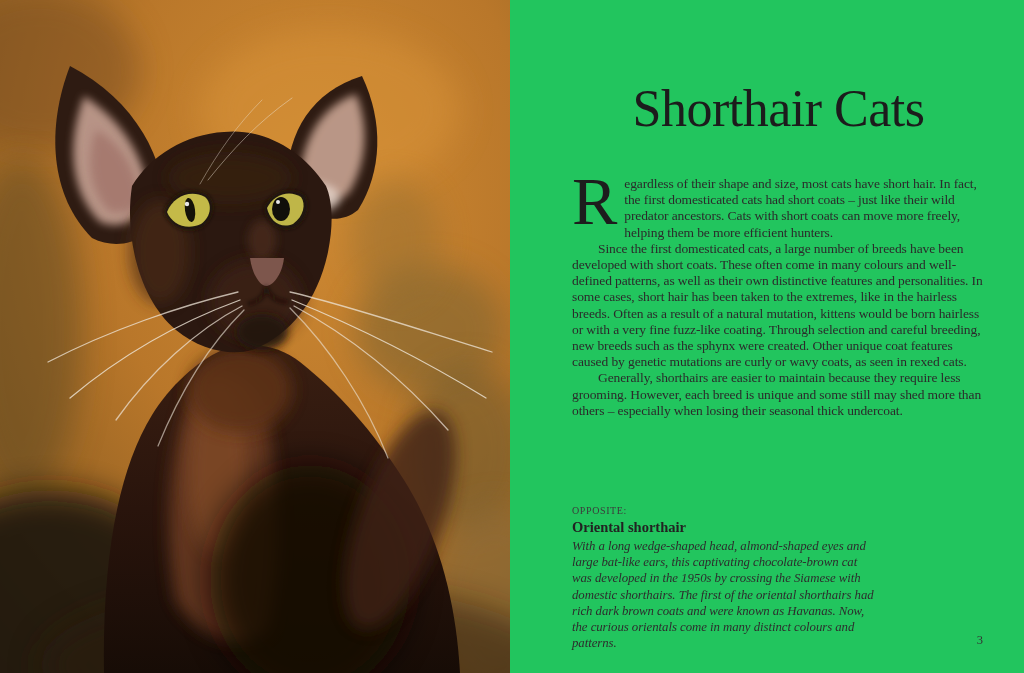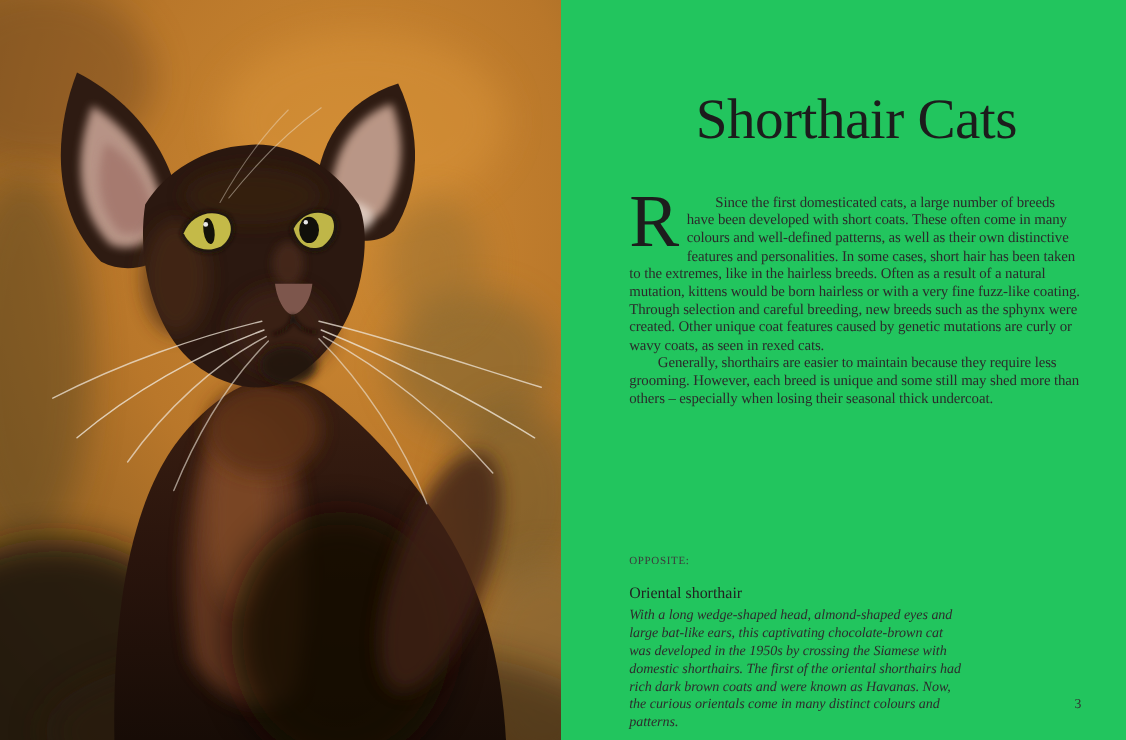--- a/index.html
+++ b/index.html
@@ -27,24 +27,24 @@
   .dropcap{
     float:left;
     font-size:68px;line-height:48px;
     padding:1px 7px 0 0;
     color:#1d1d1d;
   }
   .caption{
     position:absolute;top:505px;left:0;width:308px;color:#2b2b2b;
   }
   .kicker{
-    font-size:10px;letter-spacing:0.6px;color:#3c3c3c;margin:0 0 16px 0;
+    font-size:10px;letter-spacing:0.6px;color:#3c3c3c;margin:0 0 3px 0;
   }
   .caphead{
-    font-size:14.5px;font-weight:400;color:#222;margin:0 0 2px 0;
+    font-size:14.5px;font-weight:700;color:#222;margin:0 0 2px 0;
   }
   .captext{
     font-size:12.8px;line-height:16.2px;letter-spacing:-0.05px;color:#2d2d2d;font-style:italic;
   }
   .pagenum{
     position:absolute;top:633px;right:2px;
     font-size:12.5px;color:#333;
   }
 </style>
 </head>
@@ -147,21 +147,21 @@
       </g>
     </svg>
   </div>
 
   <div class="right-page">
     <div class="column">
 
       <h1 class="title">Shorthair Cats</h1>
 
       <div class="bodytext">
-        <p class="p first"><span class="dropcap">R</span></p>
+        <p class="p first"><span class="dropcap">R</span><span>egardless of their shape and size, most cats have short hair. In fact, the first domesticated cats had short coats – just like their wild predator ancestors. Cats with short coats can move more freely, helping them be more efficient hunters.</span></p>
         <p class="p indent"><span>Since the first domesticated cats, a large number of breeds have been developed with short coats. These often come in many colours and well-defined patterns, as well as their own distinctive features and personalities. In some cases, short hair has been taken to the extremes, like in the hairless breeds. Often as a result of a natural mutation, kittens would be born hairless or with a very fine fuzz-like coating. Through selection and careful breeding, new breeds such as the sphynx were created. Other unique coat features caused by genetic mutations are curly or wavy coats, as seen in rexed cats.</span></p>
         <p class="p indent"><span>Generally, shorthairs are easier to maintain because they require less grooming. However, each breed is unique and some still may shed more than others – especially when losing their seasonal thick undercoat.</span></p>
       </div>
 
       <div class="caption">
         <div class="kicker">OPPOSITE:</div>
         <div class="caphead">Oriental shorthair</div>
         <div class="captext">With a long wedge-shaped head, almond-shaped eyes and large bat-like ears, this captivating chocolate-brown cat was developed in the 1950s by crossing the Siamese with domestic shorthairs. The first of the oriental shorthairs had rich dark brown coats and were known as Havanas. Now, the curious orientals come in many distinct colours and patterns.</div>
       </div>
 

